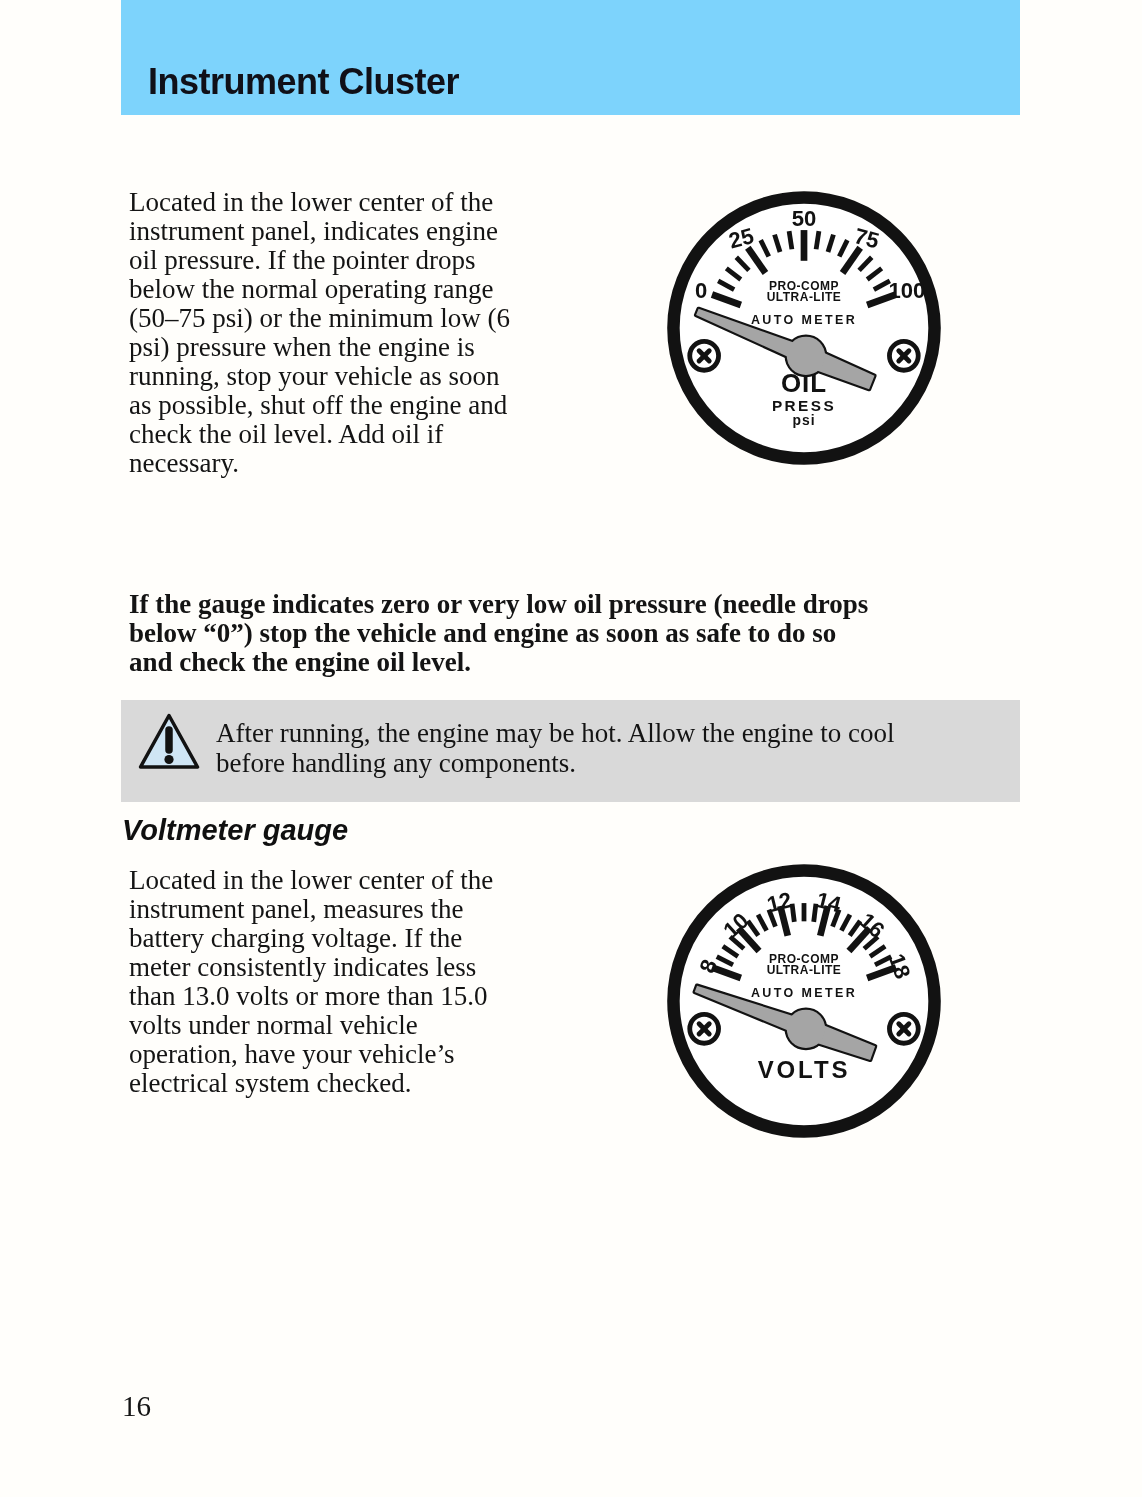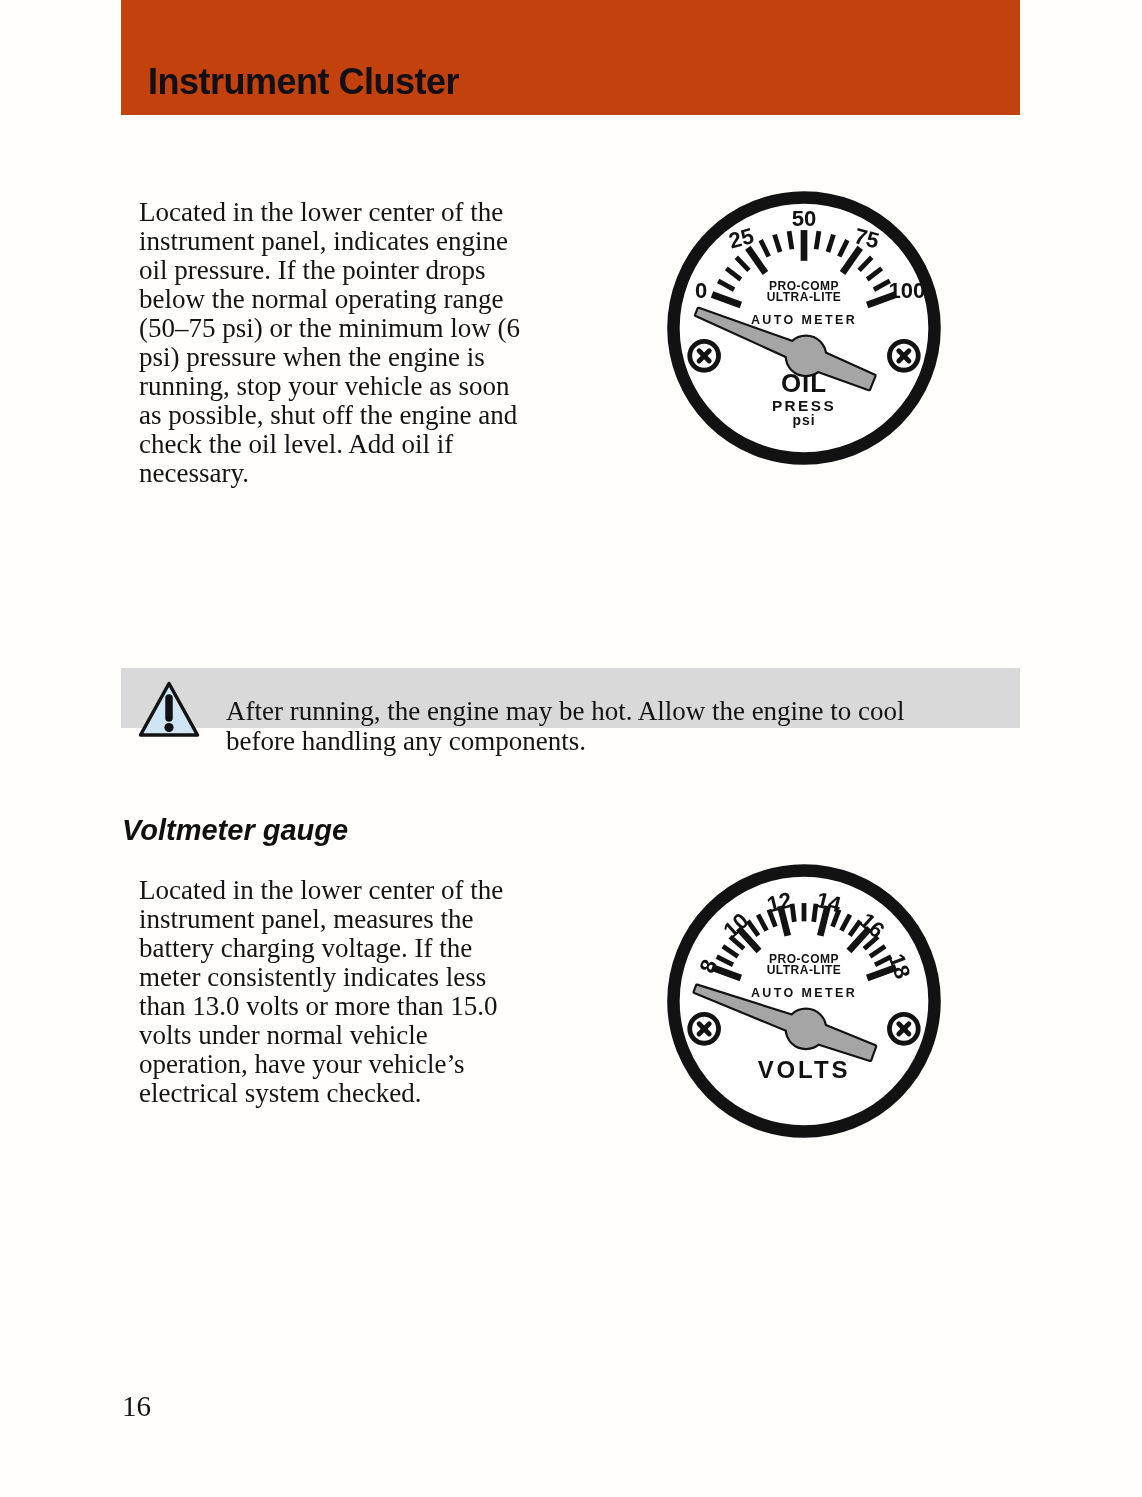--- a/index.html
+++ b/index.html
@@ -3,44 +3,44 @@
 <meta charset="utf-8">
 <style>
   html,body { margin:0; padding:0; }
   .page {
     position:relative; width:1142px; height:1497px;
     background:#fffefb; overflow:hidden;
     font-family:"Liberation Serif", serif; color:#141414;
   }
   .band {
     position:absolute; left:121px; top:0; width:899px; height:115px;
-    background:#c2410c;
+    background:#7dd3fc;
   }
   .band h1 {
     position:absolute; left:27px; bottom:12px; margin:0;
     font-family:"Liberation Sans", sans-serif; font-weight:bold;
     font-size:36px; letter-spacing:-0.5px; color:#101018;
   }
   h2 {
     position:absolute; margin:0;
     font-family:"Liberation Sans", sans-serif; font-weight:bold;
     font-size:29px; color:#101010;
   }
   .h-oil  { left:122px; top:134px; }
   .h-volt { left:122px; top:814px;font-style:italic; }
   p.body {
-    position:absolute; margin:17px; white-space:pre-line;
+    position:absolute; margin:7px; white-space:pre-line;
     font-size:27px; line-height:29px;
   }
   .p1 { left:122px; top:181px; width:560px; }
   .p2 { left:122px; top:483px; width:940px; }
   .p3 { left:122px; top:583px; width:950px; font-weight:bold; line-height:29.5px; }
   .p4 { left:122px; top:859px; width:560px; }
   .caution {
-    position:absolute; left:121px; top:668px; width:899px; height:60px;
+    position:absolute; left:121px; top:700px; width:899px; height:102px;
     background:#d9d9d9;
   }
   .caution .tri { position:absolute; left:15px; top:11px; }
   .caution p.body { left:88px; top:11px; width:800px; line-height:30px; }
   .gauge { position:absolute; width:288px; height:288px; }
   .g1 { left:660px; top:184px; }
   .g2 { left:660px; top:857px; }
   .gauge svg { width:100%; height:100%; display:block; }
   .pagenum { position:absolute; left:122px; top:1390px; font-size:29px; }
 </style>
@@ -109,20 +109,23 @@
         <polygon points="40.19469281980764,130.05285211227493 172.24807201965334,176.93467206310194 165.130546744751,194.55116529987092 37.57244666589625,136.54313909424246" fill="#a5a5a5" stroke="#121212" stroke-width="4.5" stroke-linejoin="round"></polygon>
         <polygon points="168.72663989809416,174.97265376215492 223.4211546885616,199.7670090035266 217.80205578732293,213.6747668220284 161.2345080297759,193.51633085349064" fill="#a5a5a5" stroke="#121212" stroke-width="4.5" stroke-linejoin="round"></polygon>
         <circle cx="152" cy="179" r="20" fill="#a5a5a5" stroke="#121212" stroke-width="4.5" stroke-linejoin="round"></circle>
         <polygon points="40.19469281980764,130.05285211227493 172.24807201965334,176.93467206310194 165.130546744751,194.55116529987092 37.57244666589625,136.54313909424246" fill="#a5a5a5" stroke="none"></polygon>
         <polygon points="168.72663989809416,174.97265376215492 223.4211546885616,199.7670090035266 217.80205578732293,213.6747668220284 161.2345080297759,193.51633085349064" fill="#a5a5a5" stroke="none"></polygon>
         <circle cx="152" cy="179" r="20" fill="#a5a5a5" stroke="none"></circle>
       </svg>
   </div>
 
 
+  <p class="body p3">If the gauge indicates zero or very low oil pressure (needle drops
+below “0”) stop the vehicle and engine as soon as safe to do so
+and check the engine oil level.</p>
 
   <div class="caution">
     <svg class="tri" width="66" height="61" viewBox="0 0 66 61">
       <path d="M33 4.5 L61.5 56 L4.5 56 Z" fill="#cfe5f4" stroke="#121212" stroke-width="3.5" stroke-linejoin="round"></path>
       <line x1="33" y1="19" x2="33" y2="39" stroke="#121212" stroke-width="7.5" stroke-linecap="round"></line>
       <circle cx="33" cy="48.5" r="4.6" fill="#121212"></circle>
     </svg>
     <p class="body">After running, the engine may be hot. Allow the engine to cool
 before handling any components.</p>
   </div>

